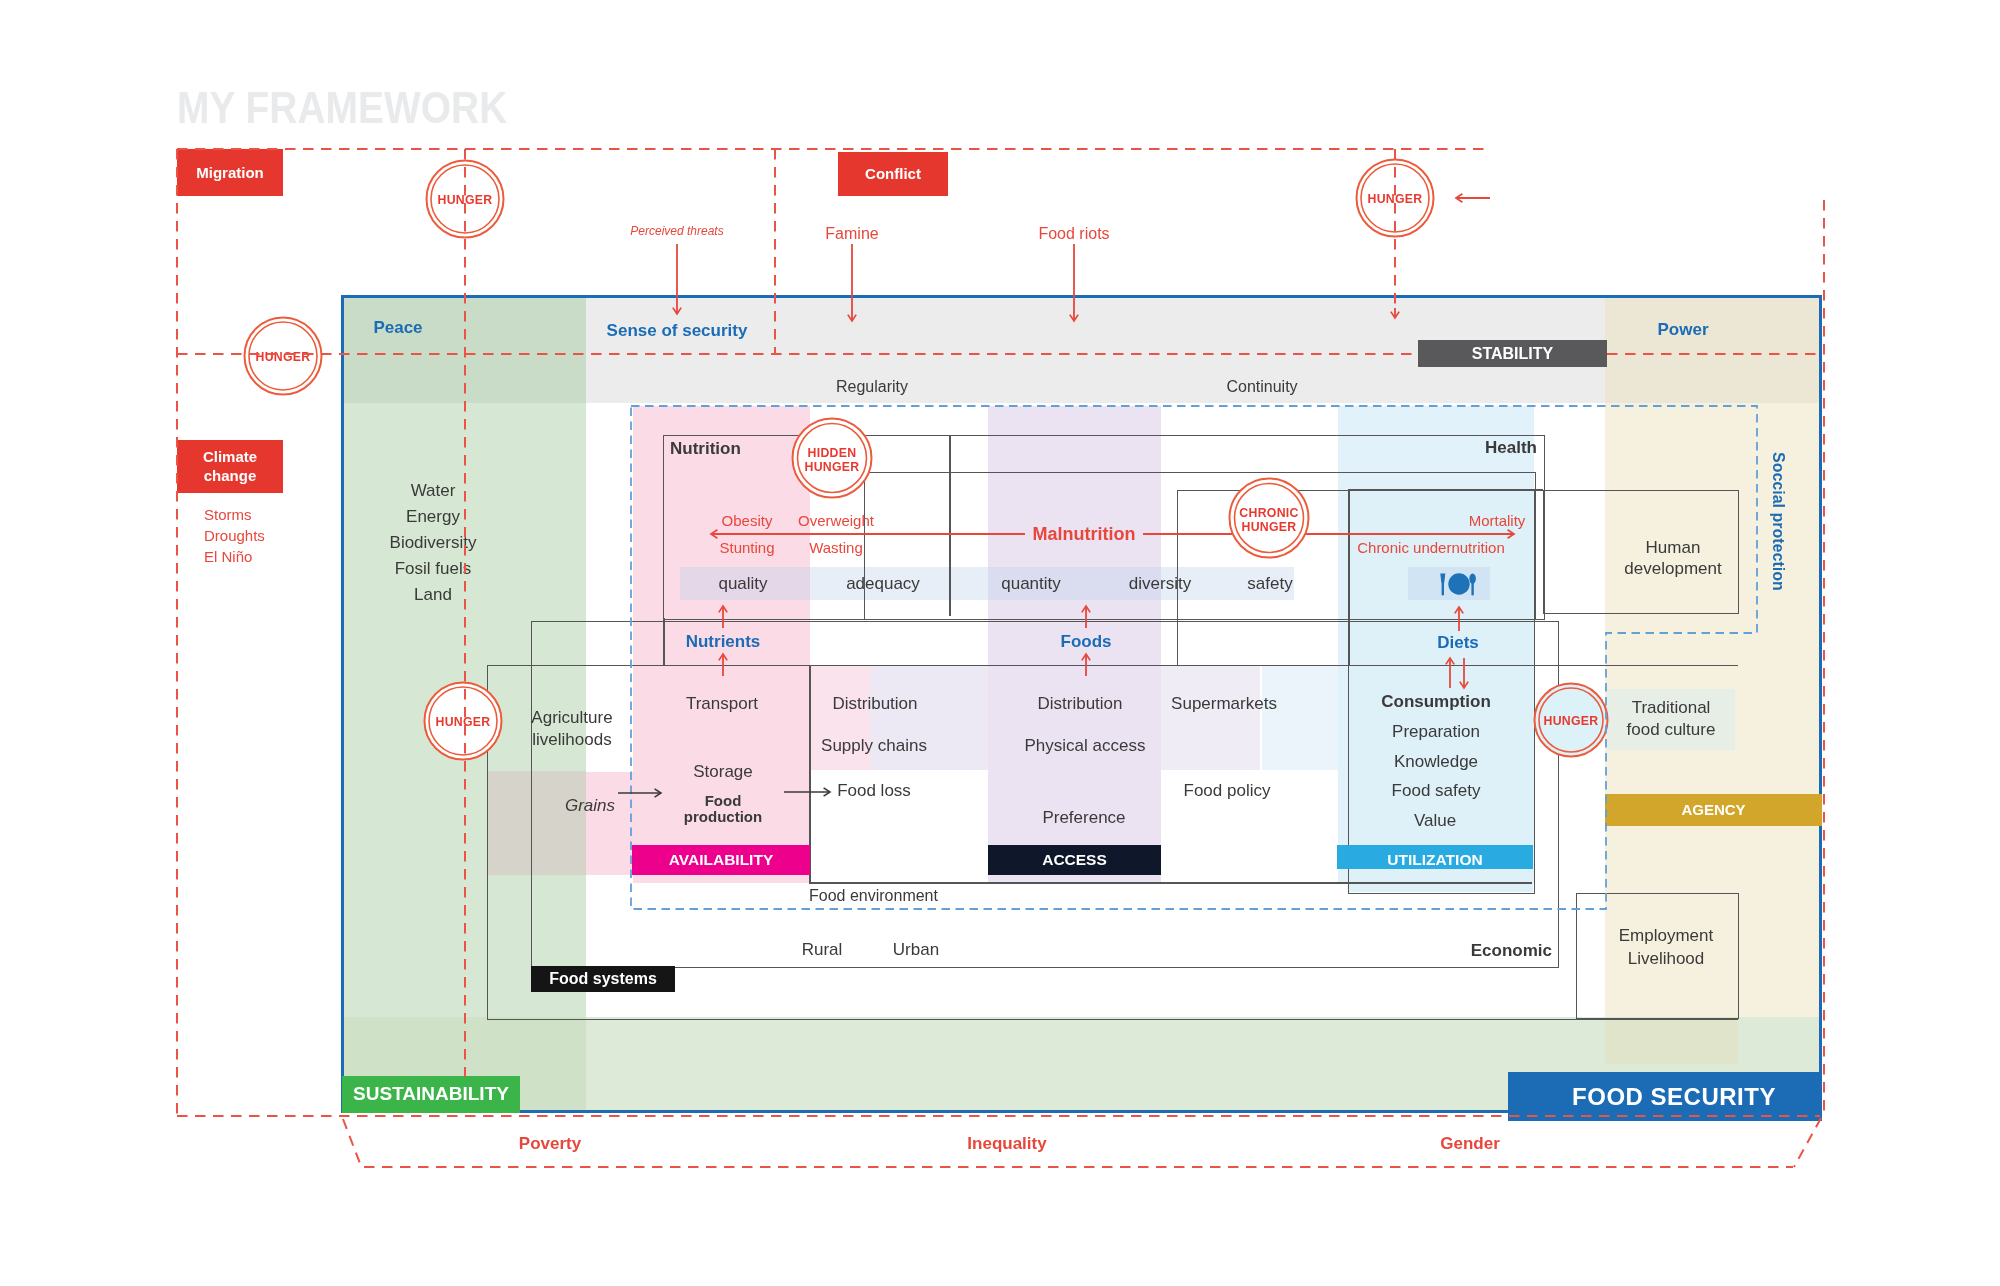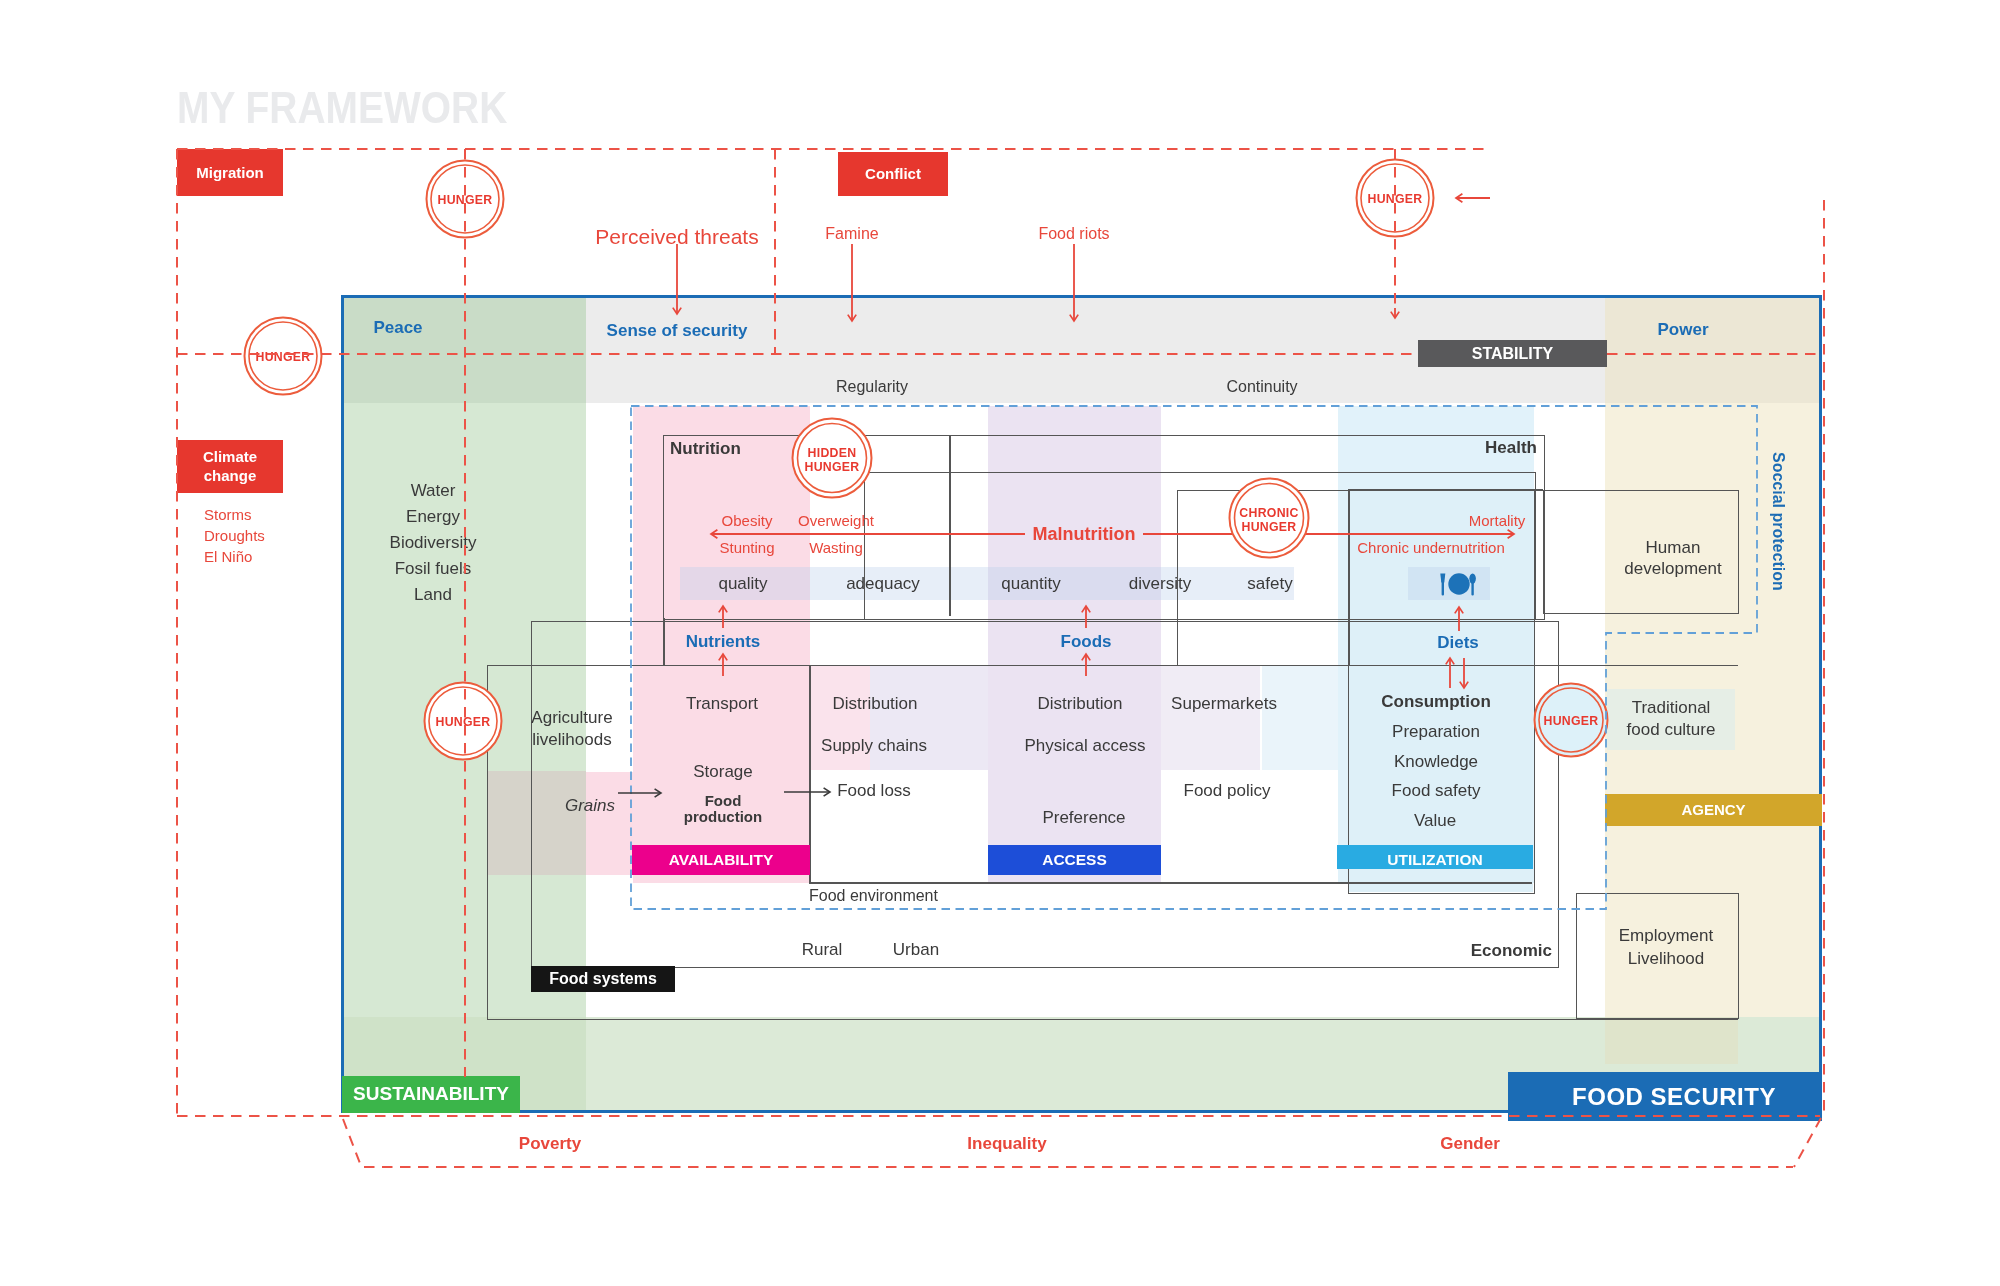--- a/index.html
+++ b/index.html
@@ -80,21 +80,21 @@
   <div class="abs" style="left:663px;top:618px;width:1.5px;height:48px;background:#555;"></div>
   <div class="abs" style="left:663px;top:664.5px;width:147px;height:1.5px;background:#555;"></div>
 
   <div class="abs" style="left:341px;top:295px;width:1481px;height:818px;border:3px solid #1b6cb5;box-sizing:border-box;"></div>
 
   <div class="banner" style="left:177px;top:149px;width:106px;height:47px;background:#e6372e;font-size:15px;line-height:47px;">Migration</div>
   <div class="banner" style="left:838px;top:152px;width:110px;height:44px;background:#e6372e;font-size:15px;line-height:44px;">Conflict</div>
   <div class="banner" style="left:177px;top:440px;width:106px;height:53px;background:#e6372e;font-size:15px;line-height:19px;padding-top:7px;box-sizing:border-box;">Climate<br>change</div>
   <div class="banner" style="left:1418px;top:340px;width:189px;height:27px;background:#59595b;font-size:16px;line-height:27px;">STABILITY</div>
   <div class="banner" style="left:632px;top:845px;width:178px;height:30px;background:#ec008c;font-size:15.5px;line-height:30px;">AVAILABILITY</div>
-  <div class="banner" style="left:988px;top:845px;width:173px;height:30px;background:#1d4ed8;font-size:15.5px;line-height:30px;">ACCESS</div>
+  <div class="banner" style="left:988px;top:845px;width:173px;height:30px;background:#0f172a;font-size:15.5px;line-height:30px;">ACCESS</div>
   <div class="banner" style="left:1337px;top:845px;width:196px;height:24px;background:#29abe2;font-size:15.5px;line-height:30px;">UTILIZATION</div>
   <div class="banner" style="left:1605px;top:794px;width:217px;height:32px;background:#d2a62a;font-size:15px;line-height:32px;">AGENCY</div>
   <div class="banner" style="left:531px;top:966px;width:144px;height:26px;background:#151515;font-size:16px;line-height:26px;">Food systems</div>
   <div class="banner" style="left:342px;top:1076px;width:178px;height:37px;background:#3bb54a;font-size:19px;line-height:36px;">SUSTAINABILITY</div>
   <div class="banner" style="left:1508px;top:1064px;width:314px;height:49px;background:#1b6cb5;font-size:24px;line-height:49px;letter-spacing:0.5px;padding-left:18px;box-sizing:border-box;margin-top:8px;">FOOD SECURITY</div>
 
   <svg class="abs" style="left:0;top:0;z-index:5;" width="2000" height="1286" viewBox="0 0 2000 1286">
     <defs>
       <marker id="ar" markerWidth="11" markerHeight="11" refX="7.2" refY="5" orient="auto" markerUnits="userSpaceOnUse">
         <path d="M0.8,0.8 L7.2,5 L0.8,9.2" fill="none" stroke="#e8473b" stroke-width="1.7"></path>
@@ -190,21 +190,21 @@
 
     <g fill="#1d72b8" stroke="none">
       <circle cx="1459" cy="584" r="10.7"></circle>
       <path d="M1440.3,573.5 h5 l-1,9 h-3 z"></path>
       <rect x="1441.6" y="580" width="2.4" height="15.5" rx="1.1"></rect>
       <ellipse cx="1472.6" cy="578.6" rx="3.3" ry="5.2"></ellipse>
       <rect x="1471.4" y="580" width="2.4" height="15.5" rx="1.1"></rect>
     </g>
   </svg>
 
-  <div class="t red" style="left:677px;top:224px;font-size:21px;">Perceived threats</div>
+  <div class="t red" style="left:677px;top:224px;font-size:12px;font-style:italic;">Perceived threats</div>
   <div class="t red" style="left:852px;top:224px;font-size:16px;">Famine</div>
   <div class="t red" style="left:1074px;top:224px;font-size:16px;">Food riots</div>
   <div class="tl red" style="left:204px;top:504px;font-size:15px;line-height:21px;">Storms<br>Droughts<br>El Niño</div>
 
   <div class="t blue b" style="left:398px;top:317px;">Peace</div>
   <div class="t blue b" style="left:677px;top:320px;">Sense of security</div>
   <div class="t blue b" style="left:1683px;top:319px;">Power</div>
   <div class="t blue b" style="left:723px;top:631px;">Nutrients</div>
   <div class="t blue b" style="left:1086px;top:631px;">Foods</div>
   <div class="t blue b" style="left:1458px;top:632px;">Diets</div>

